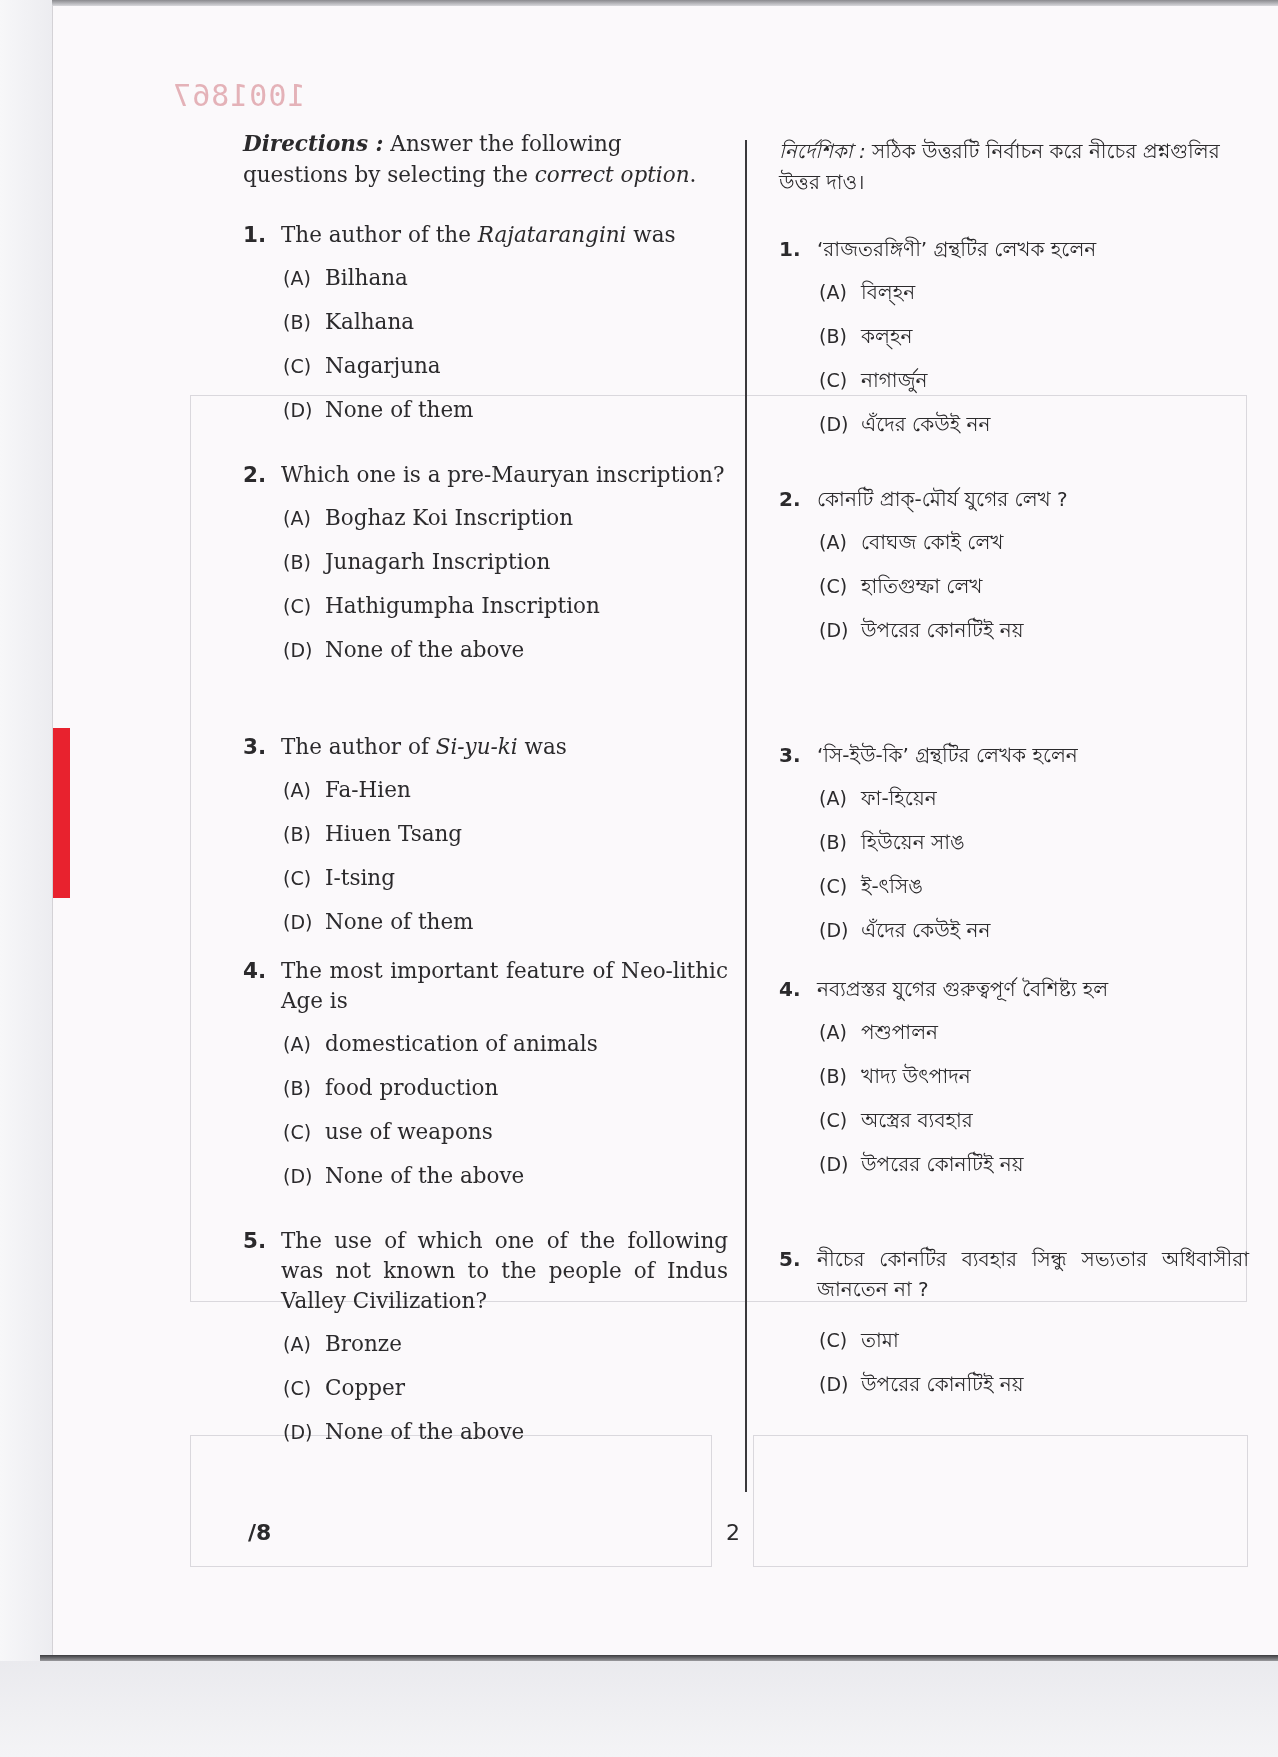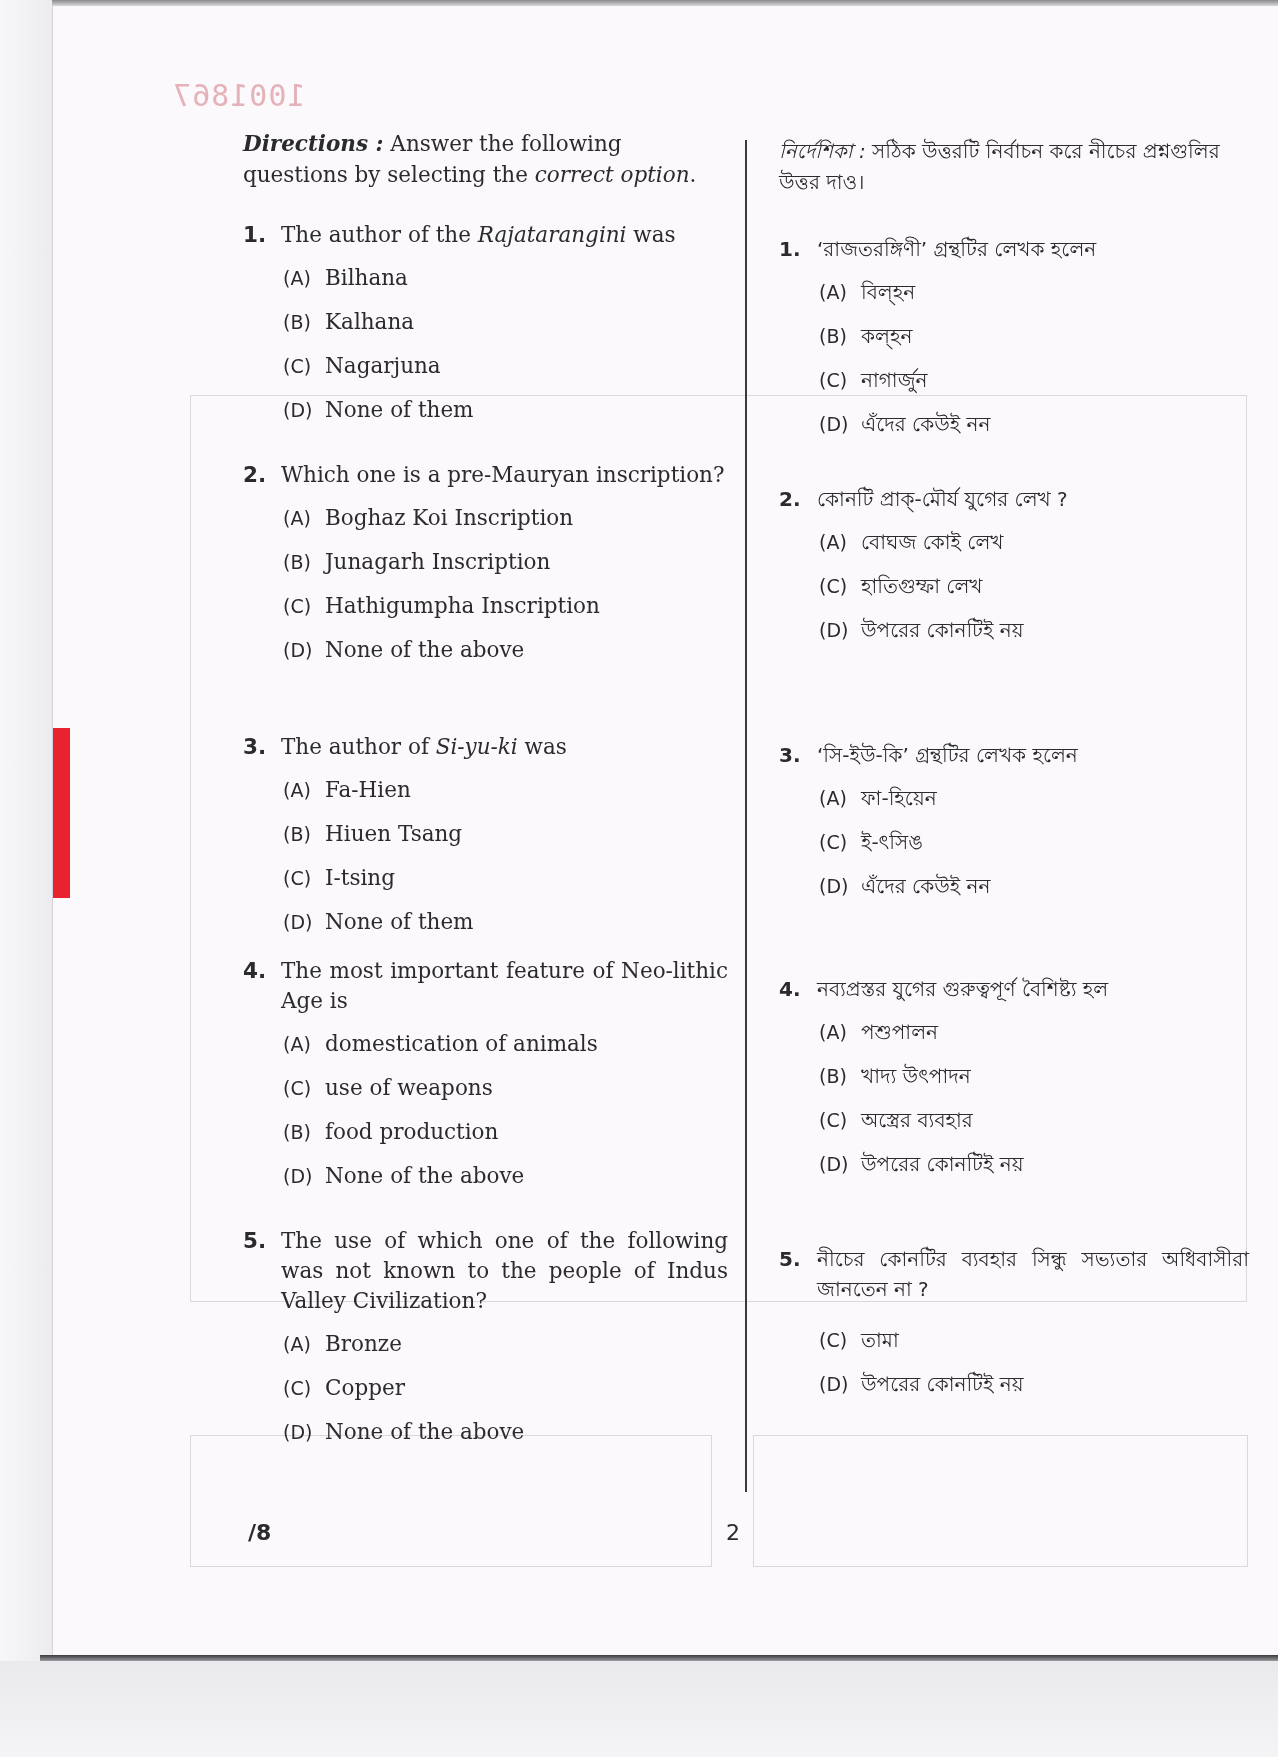--- a/index.html
+++ b/index.html
@@ -104,22 +104,22 @@
     </div>
   </div>
 
   <div class="q" style="top:828px;">
     <div class="q-head">
       <span class="q-num">4.</span>
       <span class="q-text">The most important feature of Neo-lithic Age is</span>
     </div>
     <div class="opts">
       <div class="opt"><span class="opt-letter">(A)</span><span>domestication of animals</span></div>
+      <div class="opt"><span class="opt-letter">(B)</span><span>food production</span></div>
       <div class="opt"><span class="opt-letter">(C)</span><span>use of weapons</span></div>
-      <div class="opt"><span class="opt-letter">(B)</span><span>food production</span></div>
       <div class="opt"><span class="opt-letter">(D)</span><span>None of the above</span></div>
     </div>
   </div>
 
   <div class="q" style="top:1098px;">
     <div class="q-head">
       <span class="q-num">5.</span>
       <span class="q-text">The use of which one of the following was not known to the people of Indus Valley Civilization?</span>
     </div>
     <div class="opts">
@@ -160,20 +160,21 @@
     </div>
   </div>
 
   <div class="q" style="top:604px;">
     <div class="q-head">
       <span class="q-num">3.</span>
       <span class="q-text">‘সি-ইউ-কি’ গ্রন্থটির লেখক হলেন</span>
     </div>
     <div class="opts">
       <div class="opt"><span class="opt-letter">(A)</span><span>ফা-হিয়েন</span></div>
+      <div class="opt"><span class="opt-letter">(B)</span><span>হিউয়েন সাঙ</span></div>
       <div class="opt"><span class="opt-letter">(C)</span><span>ই-ৎসিঙ</span></div>
       <div class="opt"><span class="opt-letter">(D)</span><span>এঁদের কেউই নন</span></div>
     </div>
   </div>
 
   <div class="q" style="top:838px;">
     <div class="q-head">
       <span class="q-num">4.</span>
       <span class="q-text">নব্যপ্রস্তর যুগের গুরুত্বপূর্ণ বৈশিষ্ট্য হল</span>
     </div>

